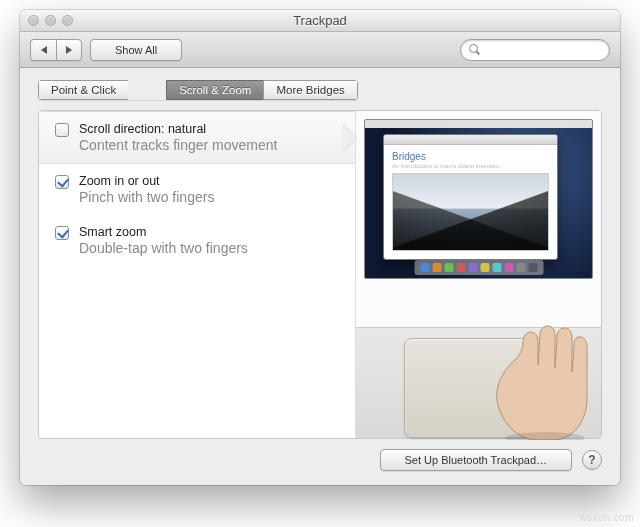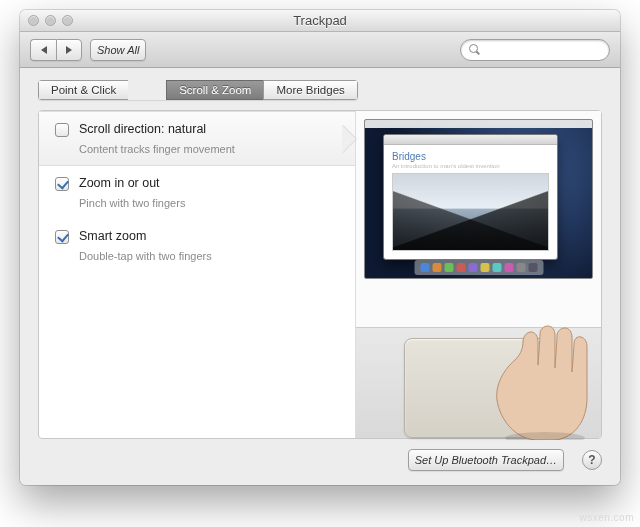--- a/index.html
+++ b/index.html
@@ -37,21 +37,21 @@
     background: linear-gradient(#fdfdfd, #e2e2e2);
     border: 1px solid #9e9e9e;
     box-shadow: 0 1px 0 rgba(255,255,255,0.7) inset, 0 1px 1px rgba(0,0,0,0.08);
     font-size: 11px; color:#333;
     display:flex; align-items:center; justify-content:center;
     cursor: default;
   }
   .seg button { width:26px; }
   .seg button:first-child { border-radius: 4px 0 0 4px; border-right:none;}
   .seg button:last-child  { border-radius: 0 4px 4px 0; }
-  .pill { padding: 0 6px; border-radius:4px;font-style:italic; }
+  .pill { padding: 0 24px; border-radius:4px; }
   .spacer { flex:1; }
   .search {
     width: 150px; height:22px; border-radius:11px;
     background: #fff; border:1px solid #9e9e9e;
     box-shadow: inset 0 1px 2px rgba(0,0,0,0.2);
     display:flex; align-items:center; padding:0 8px; gap:5px;
   }
   .search input { border:none; outline:none; width:100%; font-size:12px; background:transparent; }
   .mag { width:11px; height:11px; position:relative; }
   .mag::before { content:""; position:absolute; width:7px; height:7px; border:1.5px solid #888; border-radius:50%; left:0; top:0;}
@@ -105,21 +105,21 @@
     width:14px; height:14px; border:1px solid #8f8f8f; border-radius:3px;
     background:linear-gradient(#fff,#e8e8e8);
     box-shadow: inset 0 1px 0 #fff;
     flex:none; margin-top:1px; position:relative;
   }
   .chk.on::after{
     content:""; position:absolute; left:2px; top:2px; width:8px; height:5px;
     border-left:2px solid #3a6db0; border-bottom:2px solid #3a6db0; transform:rotate(-50deg);
   }
   .opt .txt .t1 { font-size:12.5px; color:#222; }
-  .opt .txt .t2 { font-size:11px; color:#8a8a8a; margin-top:7px; }
+  .opt .txt .t2 { font-size:14px; color:#8a8a8a; margin-top:1px; }
 
   .preview {
     width: 246px; border-left:1px solid #ddd;
     display:flex; flex-direction:column; background:#fbfbfb;gap:40px;
   }
   .screen {
     margin:8px; height:160px; position:relative;
     background: radial-gradient(circle at 70% 30%, #3a5a8f, #0e1a33 70%);
     border:1px solid #888; border-radius:2px; overflow:hidden;
   }
@@ -146,21 +146,21 @@
       linear-gradient(160deg, rgba(0,0,0,0) 55%, rgba(0,0,0,0.65) 56%, rgba(0,0,0,0.8) 100%),
       linear-gradient(200deg, rgba(0,0,0,0) 55%, rgba(0,0,0,0.55) 56%, rgba(0,0,0,0.75) 100%),
       linear-gradient(#cfd7df 0%, #e8eef4 45%, #9fb1c2 46%, #5a6b7a 100%);
     border:1px solid #ccc;
   }
 
   .trackarea { flex:1; background:linear-gradient(#e8e8e8,#d9d9d9); display:flex; align-items:flex-start; justify-content:center; position:relative; border-top:1px solid #ccc;}
   .pad { margin-top:10px; width:150px; height:100px; background:linear-gradient(#e6e3db,#d5d1c7); border:1px solid #b7b2a6; border-radius:8px; box-shadow: inset 0 1px 2px rgba(255,255,255,0.7), 0 1px 2px rgba(0,0,0,0.15);}
   .hand { position:absolute; right:6px; bottom:-2px; width:150px; height:120px; }
 
-  .footer { display:flex; justify-content:flex-end; align-items:center; gap:18px; margin-top:10px; }
+  .footer { display:flex; justify-content:flex-end; align-items:center; gap:10px; margin-top:10px; }
   .help {
     width:20px; height:20px; border-radius:50%;
     background:linear-gradient(#fdfdfd,#dcdcdc); border:1px solid #9a9a9a;
     display:flex; align-items:center; justify-content:center; font-weight:bold; color:#555;
     box-shadow: inset 0 1px 0 #fff;
   }
   .watermark { position:fixed; right:6px; bottom:4px; font-size:10px; color:#d9d9d9; letter-spacing:0.5px;}
 </style>
 </head>
 <body>

